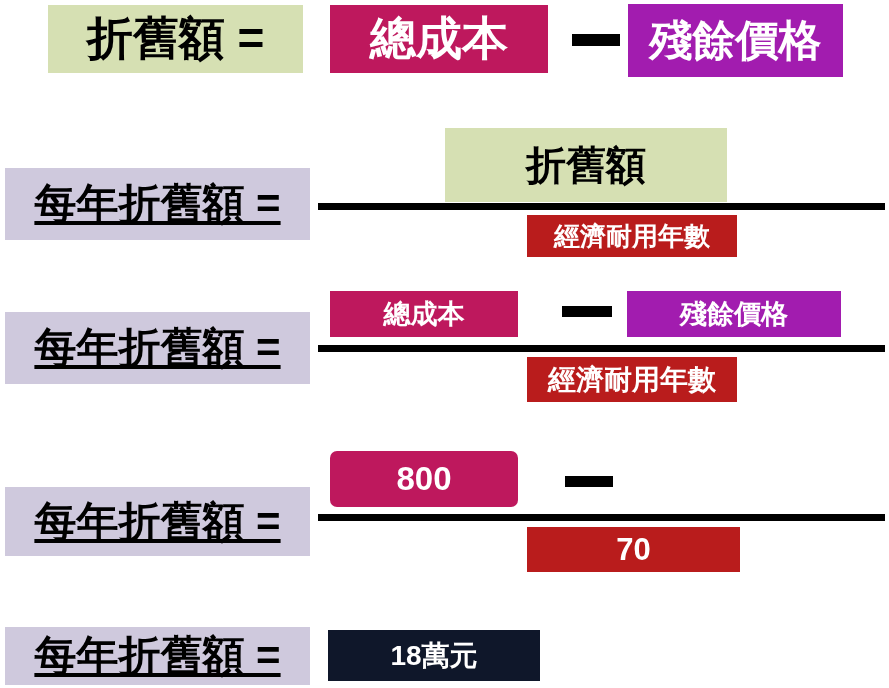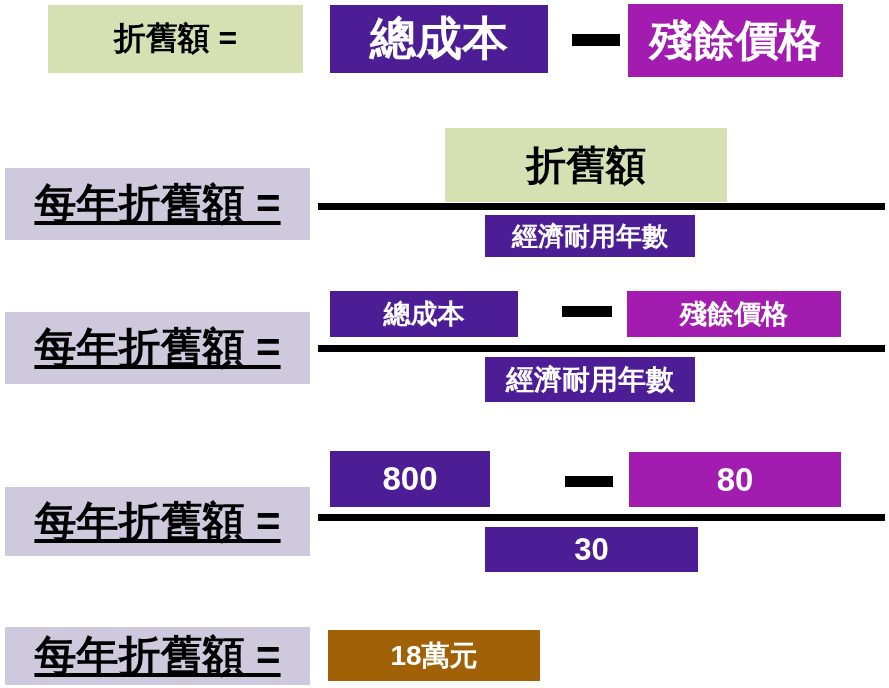--- a/index.html
+++ b/index.html
@@ -1,48 +1,48 @@
 <!DOCTYPE html>
 <html><head>
 <meta charset="utf-8">
 <style>
   html,body{margin:0;padding:0;background:#ffffff;}
   body{font-family:"Liberation Sans", sans-serif;}
   #slide{position:relative;width:889px;height:688px;background:#ffffff;overflow:hidden;}
   .box{position:absolute;display:flex;align-items:center;justify-content:center;
        font-weight:bold;white-space:nowrap;box-sizing:border-box;}
   .lightgreen{background:#d6e0b3;color:#000000;}
-  .red{background:#4c1d95;color:#ffffff;}
+  .red{background:#be185d;color:#ffffff;}
   .navy{background:#a21caf;color:#ffffff;}
   .lavender{background:#cfc9dd;color:#000000;text-decoration:underline;}
-  .green{background:#4c1d95;color:#ffffff;}
-  .blackbox{background:#a16207;color:#ffffff;}
+  .green{background:#b91c1c;color:#ffffff;margin-left:42px;}
+  .blackbox{background:#0f172a;color:#ffffff;}
   .bar{position:absolute;background:#000000;}
   .sr{position:absolute;width:1px;height:1px;overflow:hidden;clip:rect(0 0 0 0);
       white-space:nowrap;color:transparent;}
   
-  .f1-label{left:48px;top:5px;width:255px;height:68px;font-size:32px;}
+  .f1-label{left:48px;top:5px;width:255px;height:68px;font-size:46px;}
   .f1-red{left:330px;top:5px;width:218px;height:68px;font-size:46px;}
   .f1-minus{left:572px;top:34px;width:48px;height:12px;}
   .f1-navy{left:628px;top:4px;width:215px;height:73px;font-size:43px;}
   
   .f2-label{left:5px;top:168px;width:305px;height:72px;font-size:42px;}
   .f2-num{left:445px;top:128px;width:282px;height:74px;font-size:40px;}
   .f2-line{left:318px;top:203px;width:567px;height:7px;}
   .f2-den{left:485px;top:215px;width:210px;height:42px;font-size:26px;}
   
   .f3-label{left:5px;top:312px;width:305px;height:72px;font-size:42px;}
   .f3-red{left:330px;top:291px;width:188px;height:46px;font-size:27px;}
   .f3-minus{left:562px;top:306px;width:50px;height:11px;}
   .f3-navy{left:627px;top:291px;width:214px;height:46px;font-size:27px;}
   .f3-line{left:318px;top:345px;width:567px;height:7px;}
   .f3-den{left:485px;top:357px;width:210px;height:45px;font-size:28px;}
   
   .f4-label{left:5px;top:487px;width:305px;height:69px;font-size:42px;}
-  .f4-red{left:330px;top:451px;width:160px;height:56px;font-size:33px;}
+  .f4-red{left:330px;top:451px;width:188px;height:56px;font-size:33px;border-radius:7px;}
   .f4-minus{left:565px;top:476px;width:48px;height:11px;}
   .f4-navy{left:629px;top:452px;width:212px;height:55px;font-size:33px;}
   .f4-line{left:318px;top:514px;width:567px;height:7px;}
   .f4-den{left:485px;top:527px;width:213px;height:45px;font-size:31px;}
   
   .f5-label{left:5px;top:627px;width:305px;height:58px;font-size:42px;}
   .f5-result{left:328px;top:630px;width:212px;height:51px;font-size:28px;}
 </style>
 </head>
 <body>
@@ -68,20 +68,19 @@
   </div>
   <div class="box navy f3-navy">殘餘價格</div>
   <div class="bar f3-line"></div>
   <div class="box green f3-den">經濟耐用年數</div>
 
   <div class="box lavender f4-label">每年折舊額 =</div>
   <div class="box red f4-red">800</div>
   <div class="bar f4-minus">
     <span class="sr">—</span>
   </div>
-  <div class="box navy f4-navy">80</div>
   <div class="bar f4-line"></div>
-  <div class="box green f4-den">30</div>
+  <div class="box green f4-den">70</div>
 
   <div class="box lavender f5-label">每年折舊額 =</div>
   <div class="box blackbox f5-result">18萬元</div>
 
 </div>
 
 </body></html>

